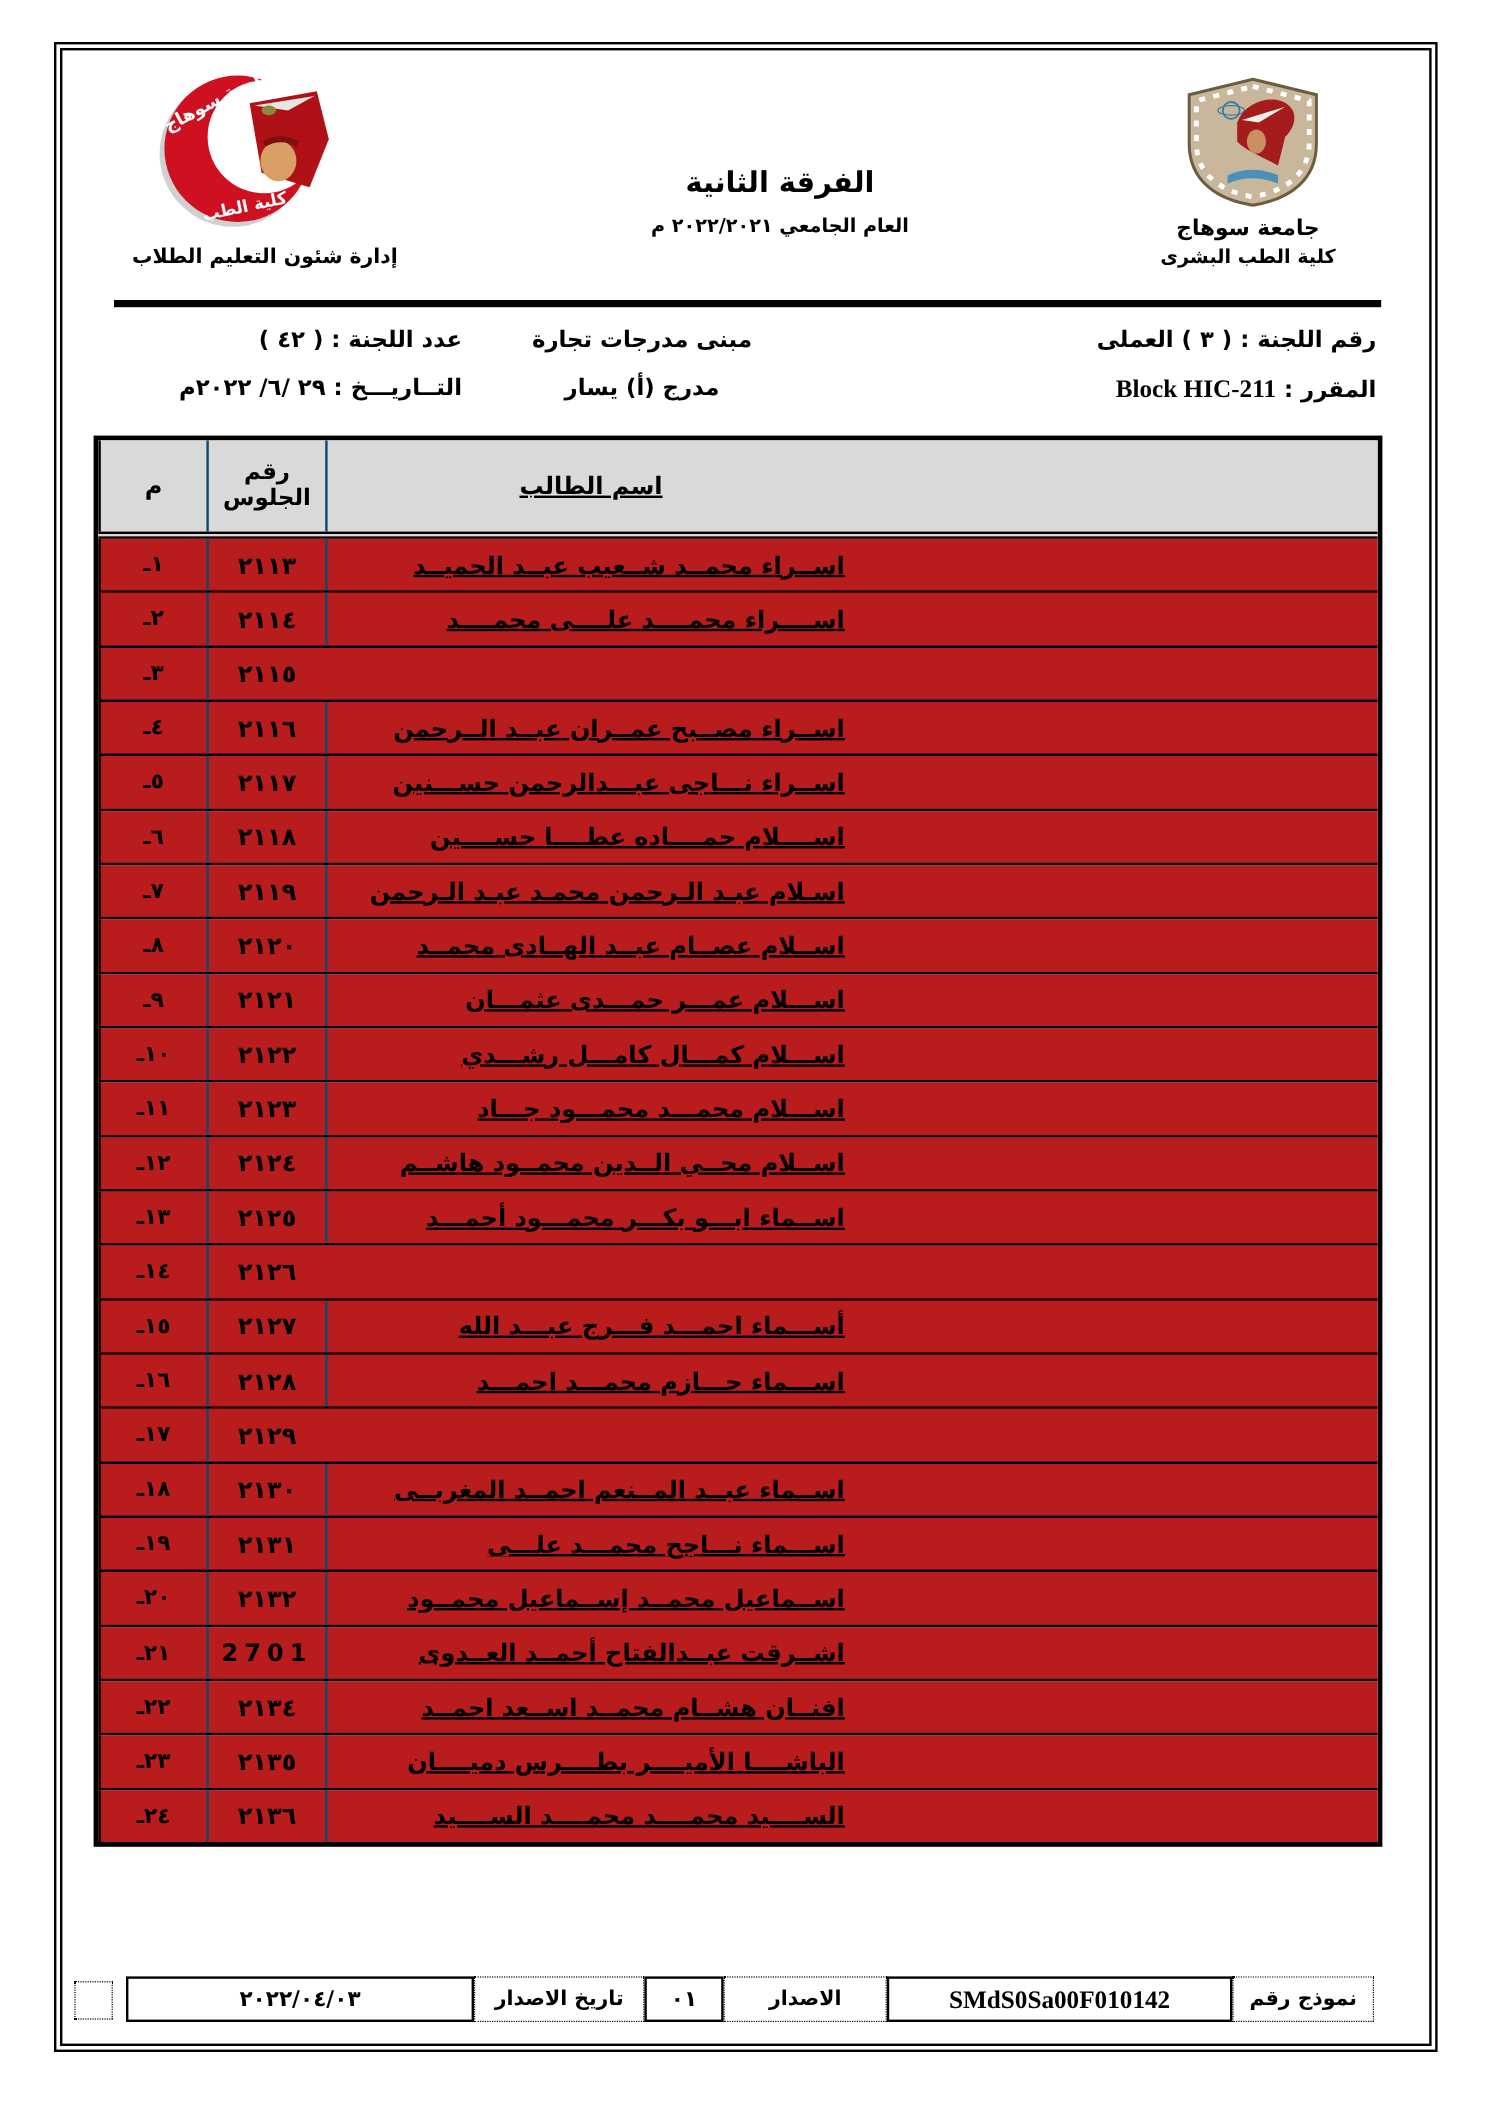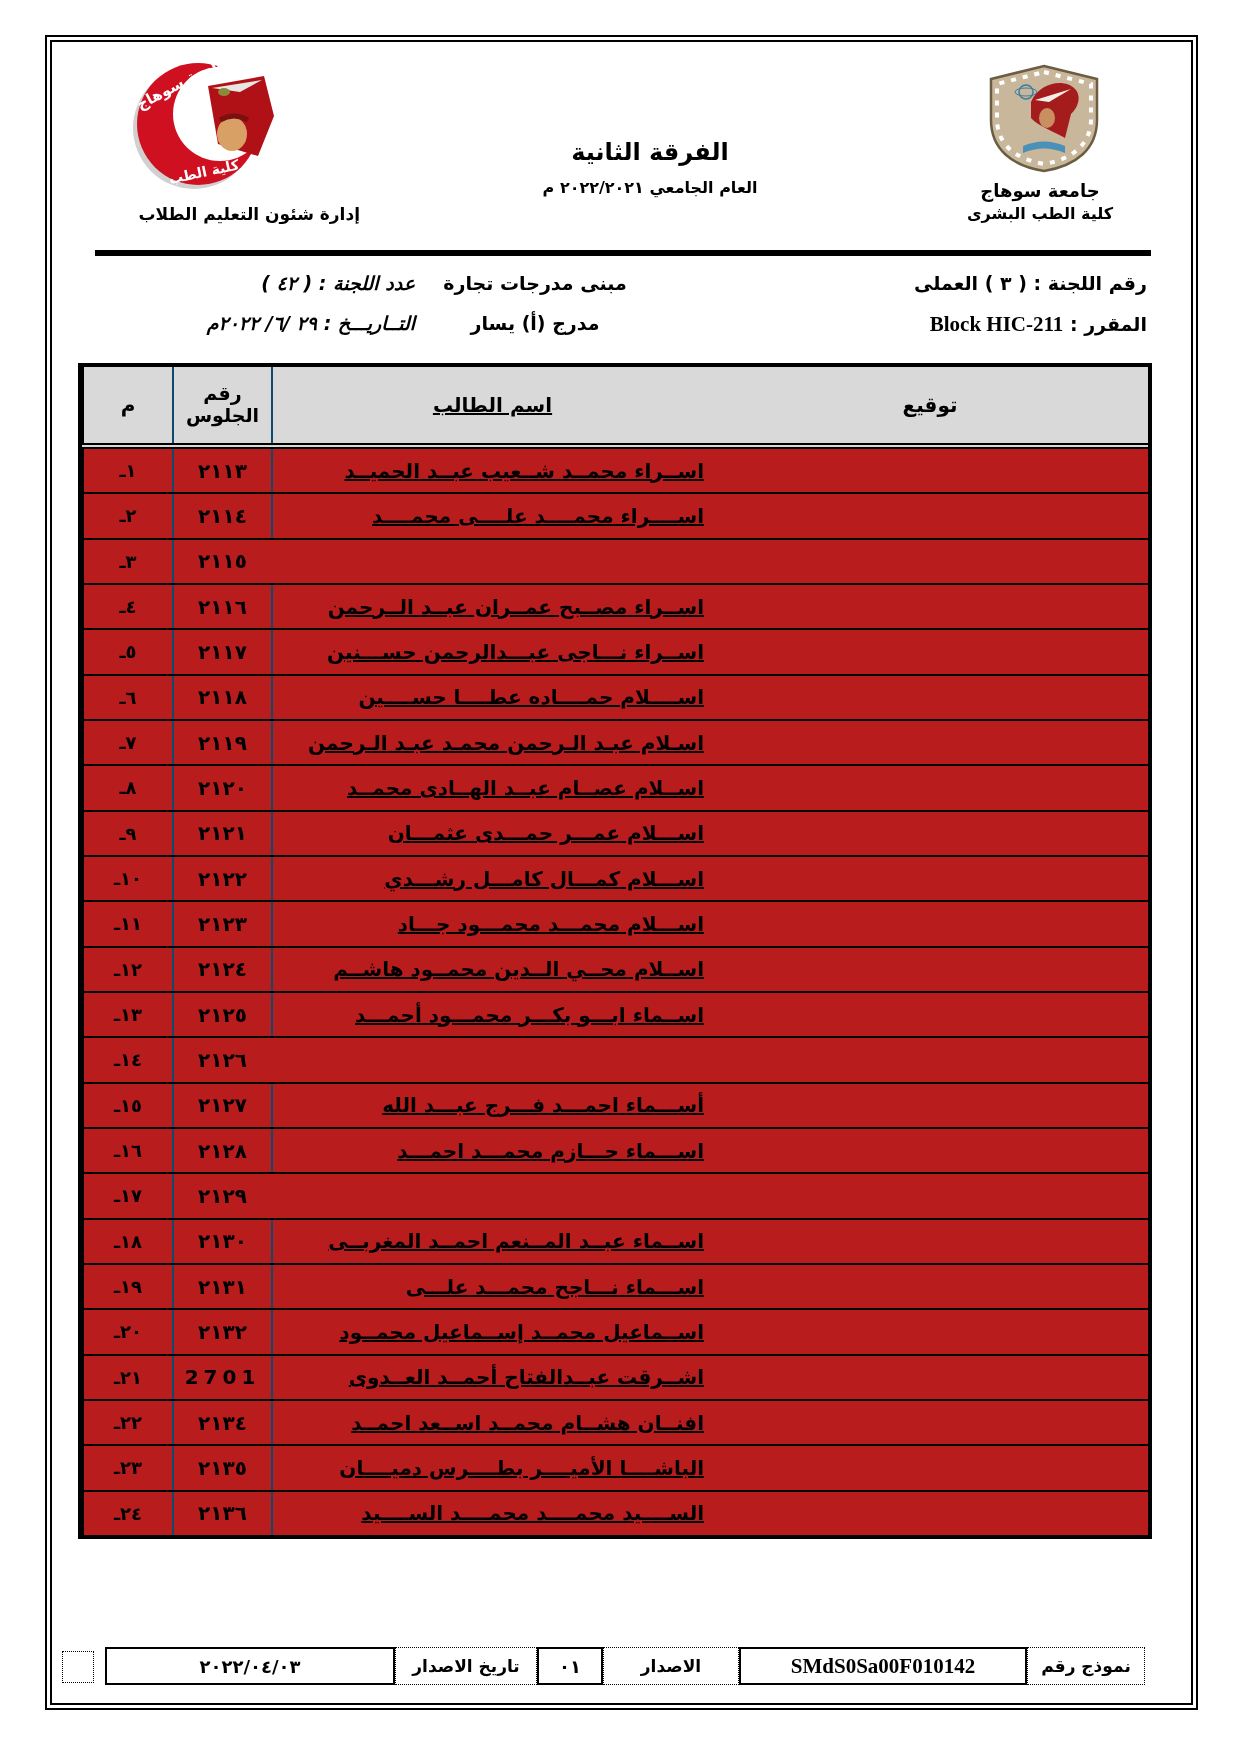--- a/index.html
+++ b/index.html
@@ -3,36 +3,36 @@
 <meta charset="utf-8">
 <style>
   html,body{margin:0;padding:0;background:#fff;}
   body{width:1240px;height:1754px;position:relative;font-family:"DejaVu Sans",sans-serif;color:#000;}
   .abs{position:absolute;}
   
   .page-frame{left:45px;top:35px;width:1149px;height:1671px;border:2px solid #000;}
   .page-frame::before{content:"";position:absolute;inset:3px;border:2px solid #000;}
   
   .crescent-logo{left:112px;top:58px;width:205px;height:140px;}
-  .left-caption{left:110px;top:204px;width:250px;text-align:right;font-size:17px;font-weight:bold;direction:rtl;}
+  .left-caption{left:110px;top:204px;width:250px;text-align:left;font-size:17px;font-weight:bold;direction:rtl;}
   .titles{left:440px;top:138px;width:420px;text-align:center;direction:rtl;}
   .title1{font-size:24px;font-weight:bold;}
   .title2{font-size:16px;font-weight:bold;margin-top:12px;}
   .shield-logo{left:983px;top:62px;width:122px;height:112px;}
   .right-caption{left:950px;top:180px;width:180px;text-align:center;direction:rtl;font-weight:bold;}
   .right-caption .l1{font-size:18px;}
   .right-caption .l2{font-size:16px;margin-top:3px;}
   .divider{left:95px;top:250px;width:1056px;height:6px;background:#000;}
   
   .info{font-size:19px;font-weight:bold;direction:rtl;white-space:nowrap;}
   .i-r1{top:272px;}
   .i-r2{top:312px;}
   .i-right{right:93px;text-align:right;}
   .i-center{left:420px;width:230px;text-align:center;}
-  .i-left{right:825px;text-align:right;font-style:italic;}
+  .i-left{right:855px;text-align:right;}
   .latin-serif{font-family:"Liberation Serif","DejaVu Serif",serif;font-weight:bold;font-size:21px;}
   
   .dtable{left:78px;top:363px;width:1074px;height:1176px;border:4px solid #000;display:flex;flex-direction:column;box-sizing:border-box;direction:rtl;}
   .thead{height:76px;flex:none;background:#d9d9d9;border-bottom:6px double #000;display:flex;flex-direction:row-reverse;}
   .trow{flex:1;display:flex;flex-direction:row-reverse;border-bottom:2px solid #000;background:#b91c1c;}
   .trow:last-child{border-bottom:none;}
   .cell{box-sizing:border-box;display:flex;align-items:center;justify-content:center;overflow:hidden;}
   .c-idx{width:90px;flex:none;border-left:none;border-right:none;}
   .c-seat{width:99px;flex:none;}
   .c-name{width:441px;flex:none;justify-content:flex-start;padding-right:8px;}
@@ -111,21 +111,20 @@
   <span class="latin-serif" dir="ltr">Block HIC-211</span>
 </div>
 <div class="abs info i-r2 i-center">مدرج (أ) يسار</div>
 <div class="abs info i-r2 i-left">التــاريـــخ : ٢٩ /٦/ ٢٠٢٢م</div>
 
 <div class="abs dtable">
   <div class="thead">
     <div class="cell c-idx h-idx">م</div>
     <div class="cell c-seat h-seat">رقم الجلوس</div>
     <div class="cell c-name h-name">اسم الطالب</div>
-    <div class="cell c-sig h-sig">توقيع</div>
   </div>
   <div style="display:contents" id="table-body">
   <div class="trow">
     <div class="cell c-idx v-idx">١ـ</div>
     <div class="cell c-seat v-seat">٢١١٣</div>
     <div class="cell c-name v-name">اســراء محمــد شــعيب عبــد الحميــد</div>
     <div class="cell c-sig"></div>
   </div>
 
   <div class="trow">

